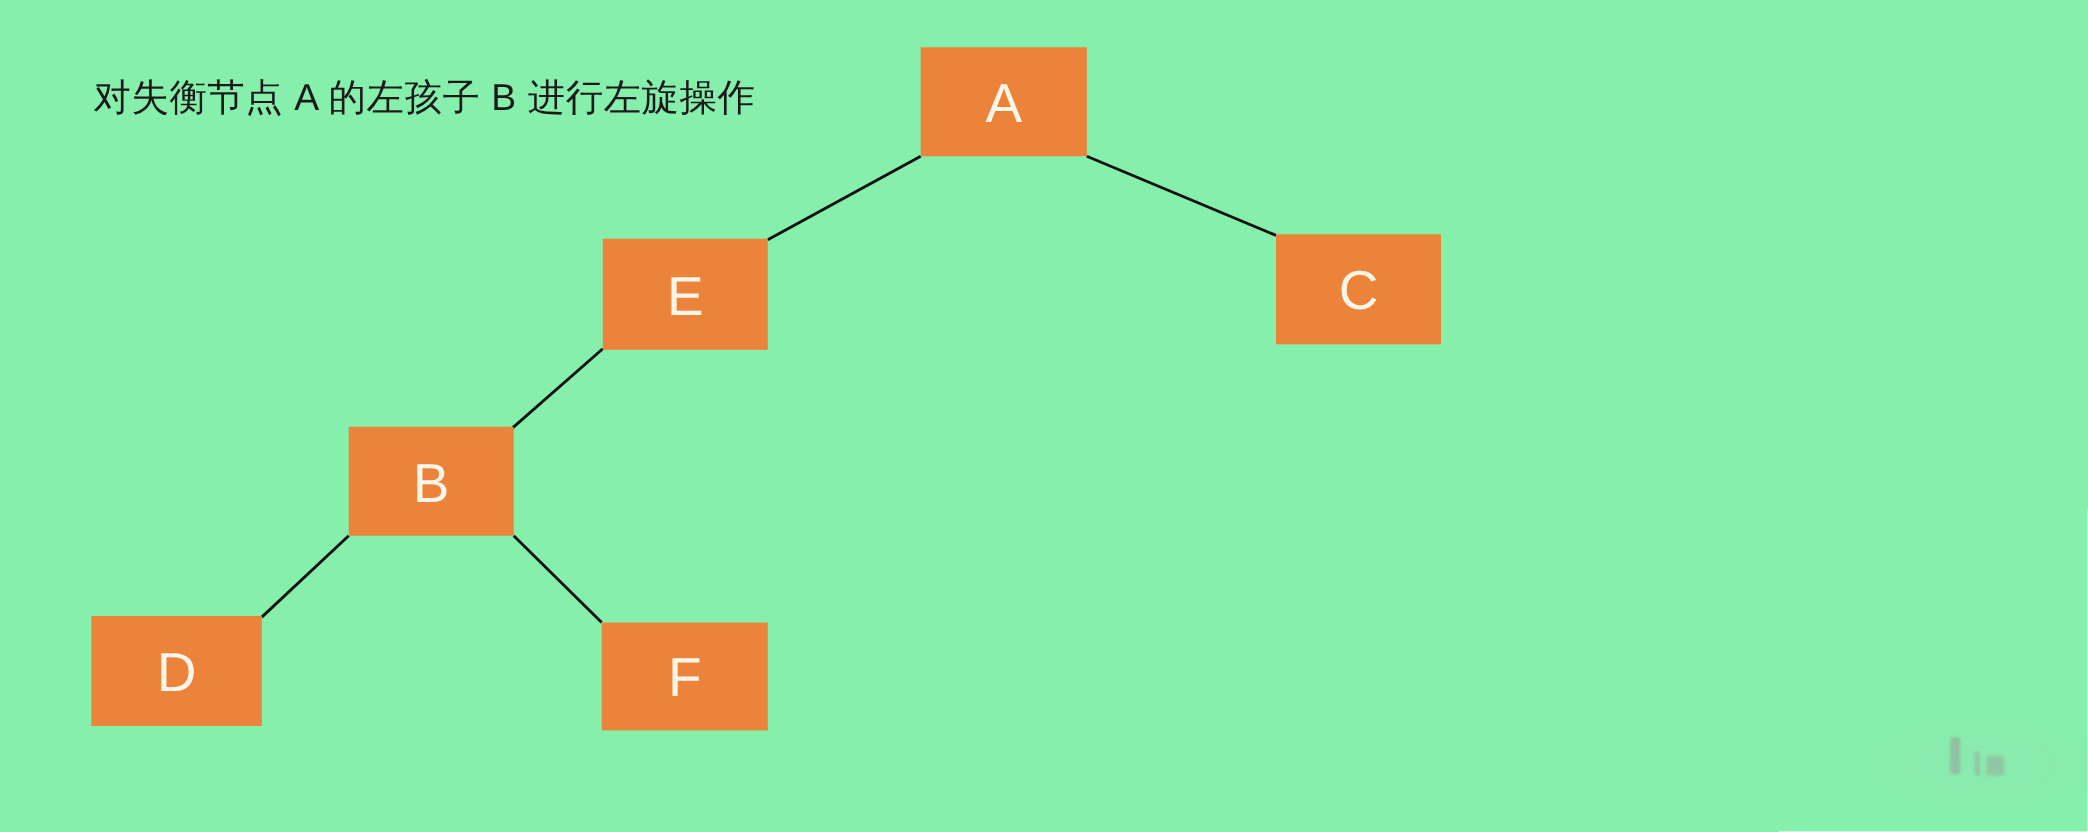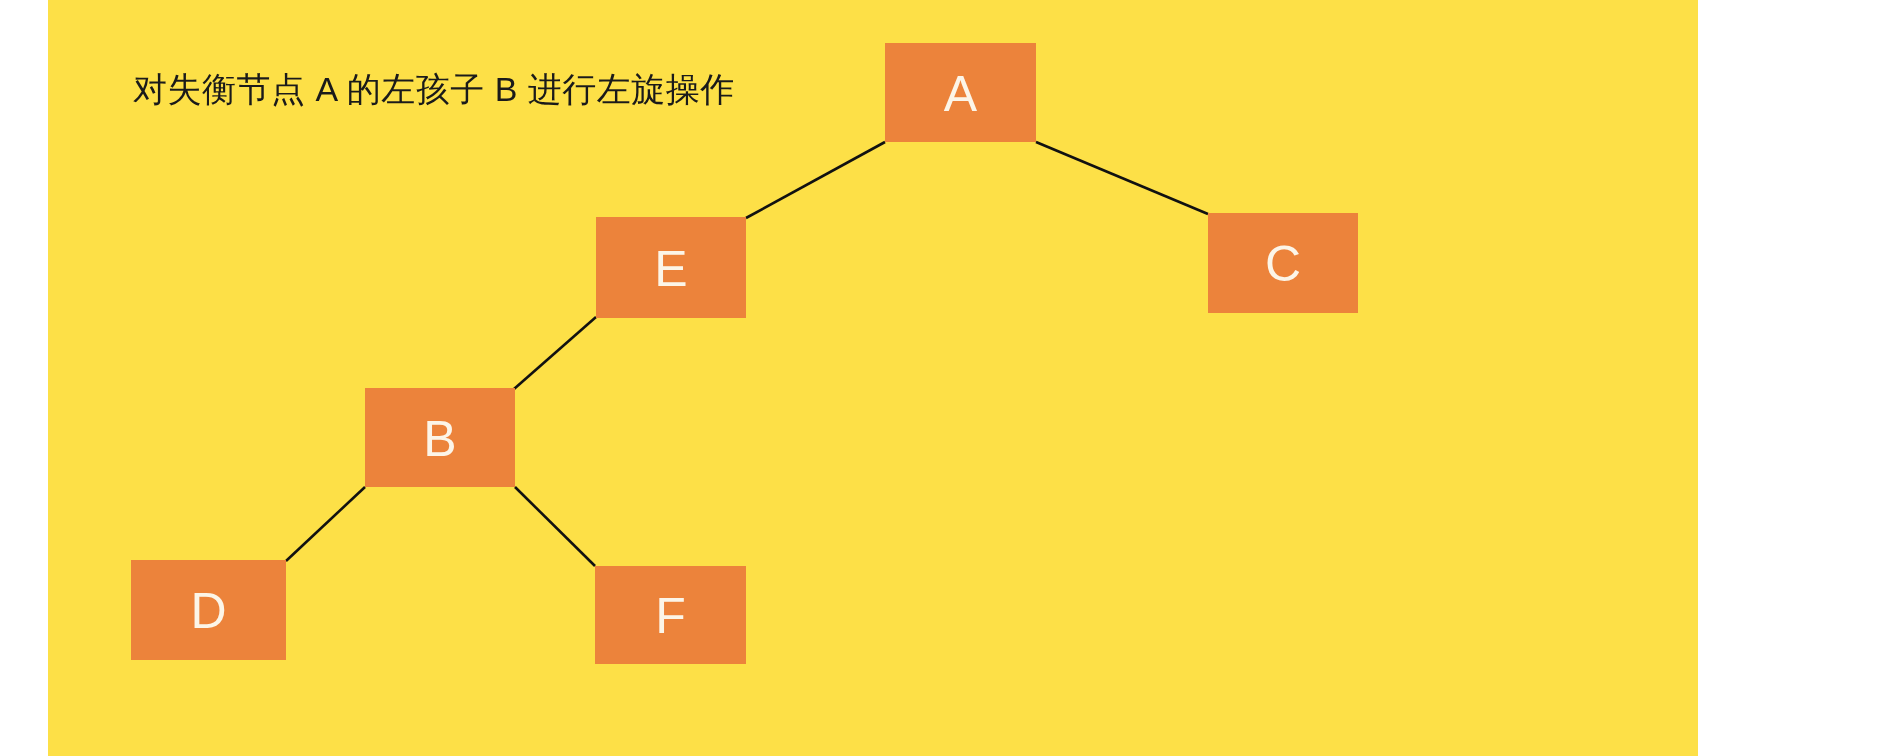--- a/index.html
+++ b/index.html
@@ -3,25 +3,24 @@
 <meta charset="utf-8">
 <style>
   html, body {
     margin: 0;
     padding: 0;
     background: #ffffff;
     font-family: "Liberation Sans", "DejaVu Sans", sans-serif;
   }
   .canvas {
     position: relative;
-    width: 1650px;
+    width: 1898px;
     height: 756px;
-    background: #fde047;
+    background: #86efac;
     overflow: hidden;
-    margin-left: 48px;
   }
   .caption {
     position: absolute;
     left: 85px;
     top: 68px;
     font-size: 34px;
     line-height: 1.25;
     color: #1a1a1a;
     letter-spacing: 0.5px;
     white-space: nowrap;

